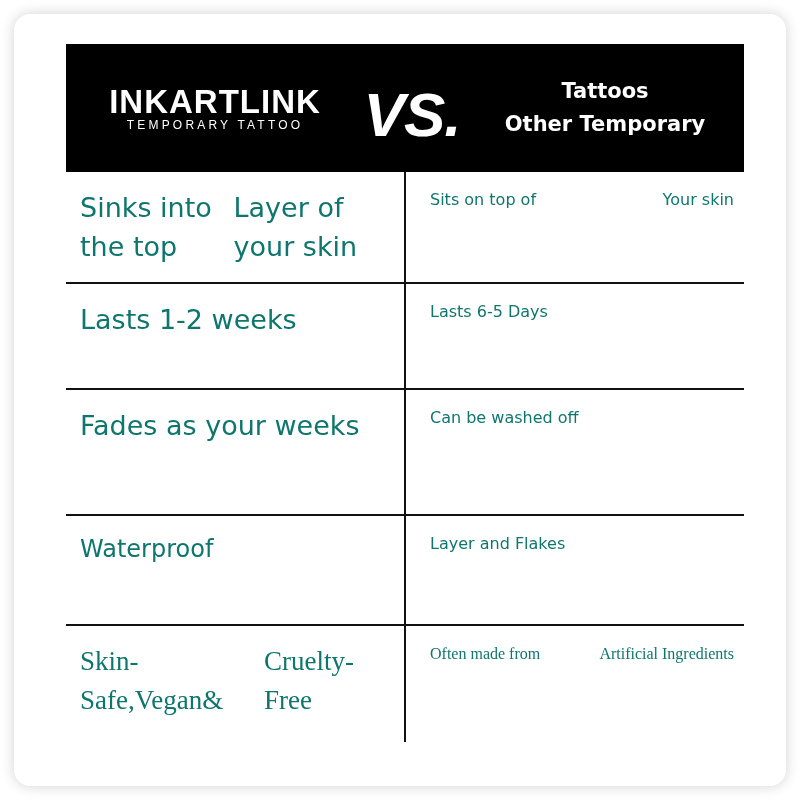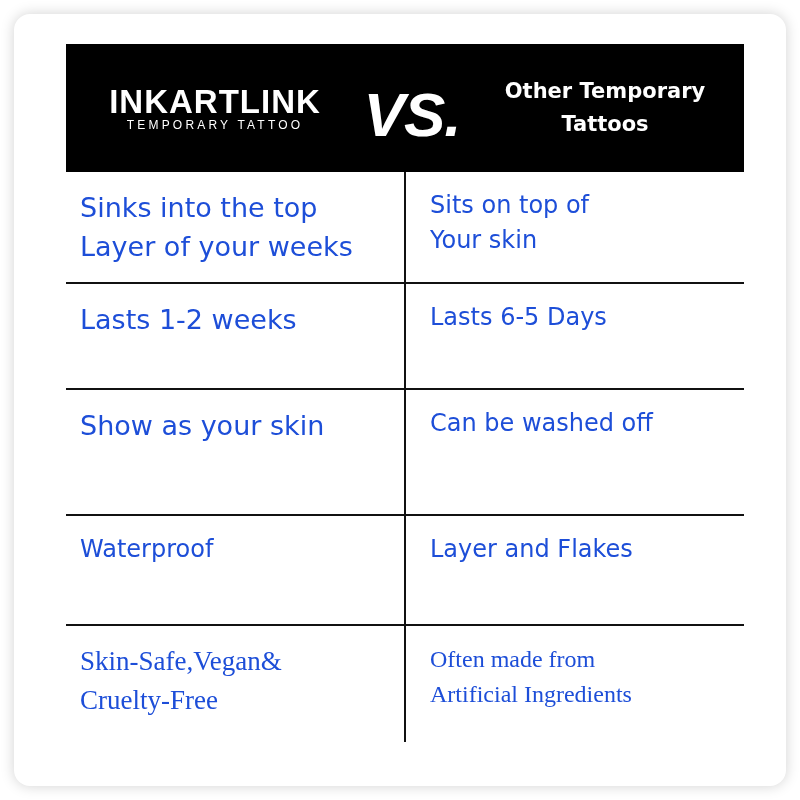--- a/index.html
+++ b/index.html
@@ -107,36 +107,36 @@
     display: flex;
     align-items: stretch;
     border-bottom: 2px solid #111111;
   }
   .row:last-child {
     border-bottom: none;
   }
   .cell {
     box-sizing: border-box;
     display: flex;
-    flex-direction: column;
-    justify-content: flex-start;
-    font-family: "DejaVu Sans", sans-serif;
-    color: #1d4ed8;
+    flex-direction: row;
+    justify-content: space-between;
+    font-family: "DejaVu Sans", sans-serif;
+    color: #0f766e;
   }
   .cell.left {
     width: 340px;
     padding: 16px 14px 16px 14px;
     font-size: 27px;
     line-height: 1.45;
     border-right: 2px solid #111111;
   }
   .cell.right {
     flex: 1;
     padding: 16px 10px 16px 24px;
-    font-size: 24px;
+    font-size: 16px;
     line-height: 1.45;
   }
   .row-1 .cell.left, .row-1 .cell.right { min-height: 108px; }
   .row-2 .cell.left, .row-2 .cell.right { min-height: 104px; }
   .row-3 .cell.left, .row-3 .cell.right { min-height: 124px; }
   .row-4 .cell.left, .row-4 .cell.right { min-height: 108px; }
   .row-5 .cell.left, .row-5 .cell.right { min-height: 116px; font-family: Liberation Serif, serif; }
 
   .row-4 .cell.left { font-size: 24px; }
   .line { display: block; }
@@ -148,50 +148,50 @@
   <div class="card">
     <div class="content">
 
       <div class="banner">
         <div class="brand-block">
           <div class="brand-name">INKARTLINK</div>
           <div class="brand-sub">TEMPORARY      TATTOO</div>
         </div>
         <div class="vs">VS.</div>
         <div class="other-block">
+          <div class="line">Tattoos</div>
           <div class="line">Other Temporary</div>
-          <div class="line">Tattoos</div>
         </div>
       </div>
 
       <div class="table">
 
         <div class="row row-1">
           <div class="cell left">
             <span class="line">Sinks into the top</span>
-            <span class="line">Layer of your weeks</span>
+            <span class="line">Layer of your skin</span>
           </div>
           <div class="cell right">
             <span class="line">Sits on top of</span>
             <span class="line">Your skin</span>
           </div>
         </div>
 
         <div class="row row-2">
           <div class="cell left">
             <span class="line">Lasts 1-2 weeks</span>
           </div>
           <div class="cell right">
             <span class="line">Lasts 6-5 Days</span>
           </div>
         </div>
 
         <div class="row row-3">
           <div class="cell left">
-            <span class="line">Show as your skin</span>
+            <span class="line">Fades as your weeks</span>
           </div>
           <div class="cell right">
             <span class="line">Can be washed off</span>
           </div>
         </div>
 
         <div class="row row-4">
           <div class="cell left">
             <span class="line">Waterproof</span>
           </div>

